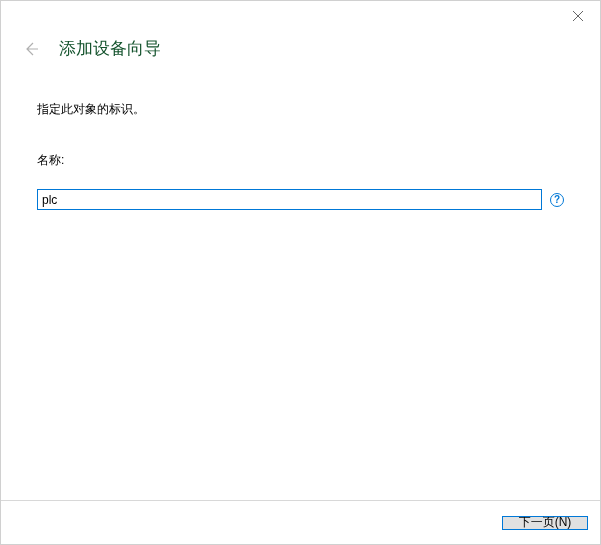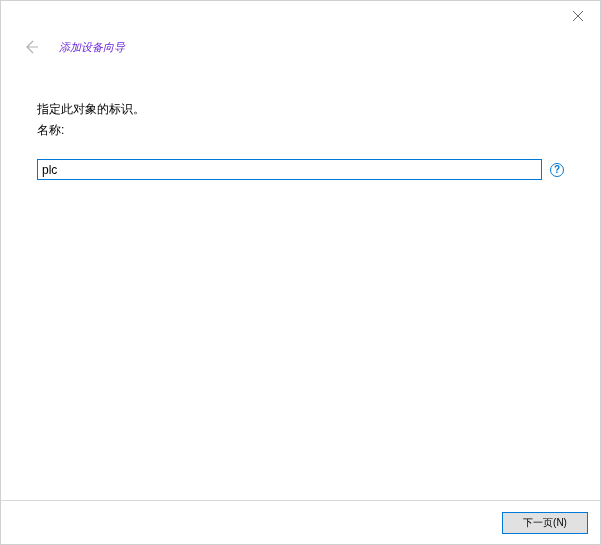--- a/index.html
+++ b/index.html
@@ -55,34 +55,33 @@
       justify-content: center;
       color: #b0b0b0;
       cursor: pointer;
       margin-right: 18px;
     }
     .back-arrow svg {
       width: 16px;
       height: 16px;
     }
     .wizard-title {
-      font-size: 11px;
-      color: #6d28d9;
-      font-style: italic;
+      font-size: 17px;
+      color: #14532d;
     }
     .content {
       position: absolute;
       top: 100px;
       left: 36px;
       right: 36px;
     }
     .instruction {
       font-size: 12px;
       color: #000;
-      margin-bottom: 4px;
+      margin-bottom: 34px;
     }
     .field-label {
       font-size: 12px;
       color: #000;
       margin-bottom: 20px;
     }
     .input-row {
       display: flex;
       align-items: center;
       gap: 8px;
@@ -121,25 +120,25 @@
       border-top: 1px solid #d8d8d8;
       display: flex;
       align-items: center;
       justify-content: flex-end;
       padding-right: 12px;
       gap: 8px;
       background: #fff;
     }
     .btn {
       min-width: 86px;
-      height: 22px;
+      height: 14px;
       border: 1px solid #adadad;
       background: #e1e1e1;
       font-family: inherit;
-      font-size: 10px;
+      font-size: 12px;
       cursor: pointer;
       padding: 0 12px;
       display: flex;
       align-items: center;
       justify-content: center;
     }
     .btn.primary {
       border: 1px solid #0078d7;
     }
   </style>

